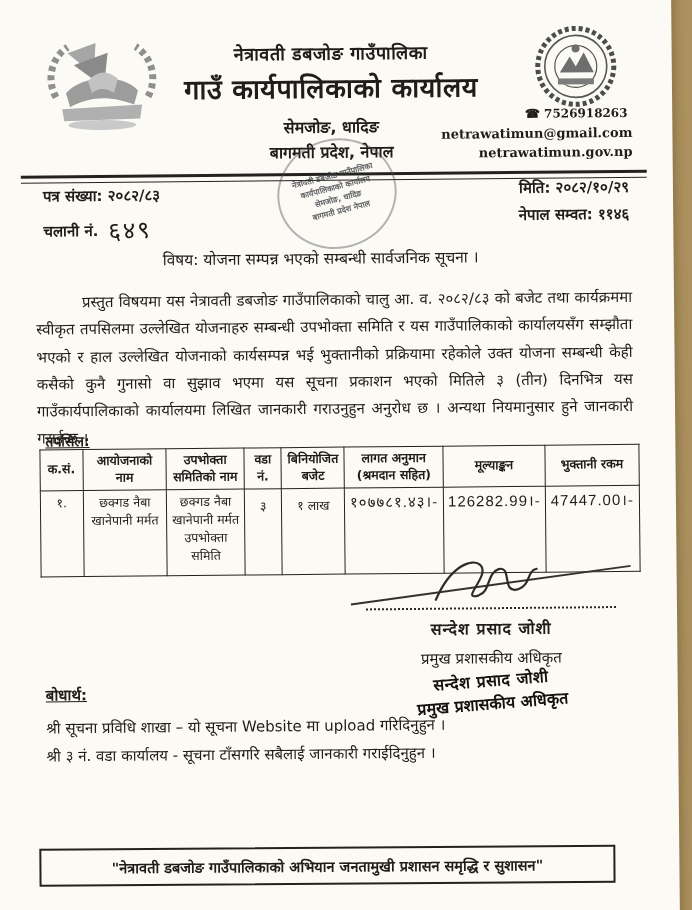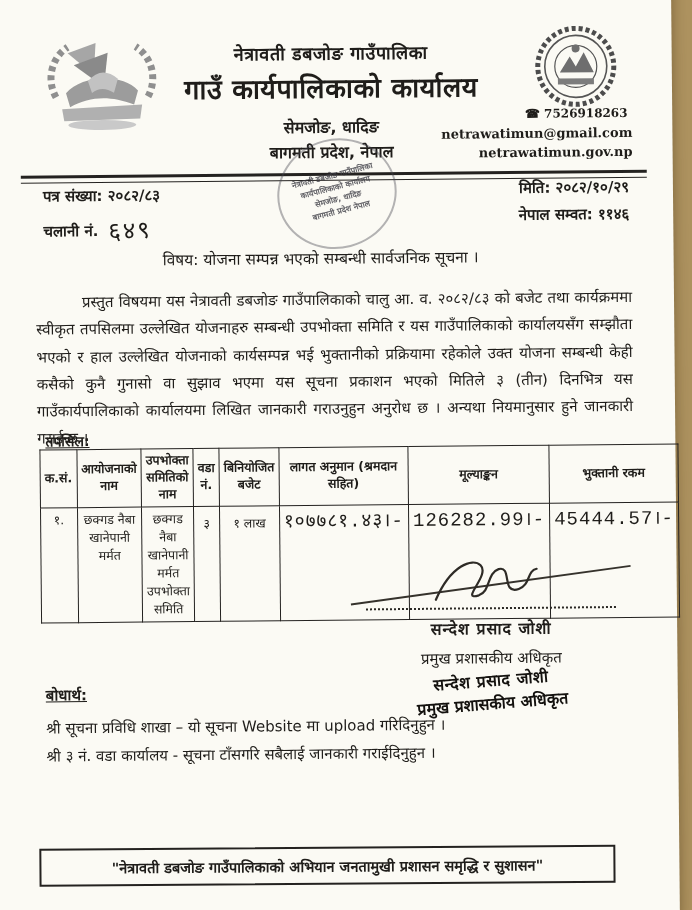--- a/index.html
+++ b/index.html
@@ -61,21 +61,21 @@
   .body-par{position:absolute;left:48px;right:42px;top:298px;
     font-size:15px;line-height:1.82;text-align:justify;text-indent:46px;}
 
   
   .tapasil{position:absolute;left:56px;top:440px;font-size:14px;font-weight:bold;text-decoration:underline;}
   table.sched{position:absolute;left:50px;top:458px;border-collapse:collapse;width:600px;
     font-size:12.5px;}
   table.sched th,table.sched td{border:1.6px solid #242220;padding:3px 4px;vertical-align:top;}
   table.sched th{font-weight:bold;text-align:center;vertical-align:middle;line-height:1.35;}
   table.sched td{text-align:center;line-height:1.45;}
-  td.amount{font-family:Liberation Mono, monospace;font-size:19px;letter-spacing:1px;
+  td.amount{font-family:Liberation Sans, sans-serif;font-size:15px;letter-spacing:1px;
     white-space:nowrap;text-align:left;padding-top:6px;}
 
   
   .sig-block{position:absolute;right:36px;top:568px;width:300px;text-align:center;}
   .sig-scribble{position:relative;height:52px;}
   .dotline{border-bottom:2.5px dotted #2a2824;width:250px;margin:0 auto;}
   .sig-name{font-size:16px;font-weight:bold;margin-top:8px;letter-spacing:1px;}
   .sig-title{font-size:15px;margin-top:8px;}
   .sig-stamp{margin-top:2px;transform:rotate(-4deg);color:#14120f;}
   .sig-stamp .l1{font-size:16px;font-weight:bold;letter-spacing:.5px;}
@@ -180,21 +180,21 @@
     </thead>
     <tbody>
       <tr style="height:86px">
         <td>१.</td>
         <td>छक्गड नैबा खानेपानी मर्मत</td>
         <td>छक्गड नैबा खानेपानी मर्मत उपभोक्ता समिति</td>
         <td style="padding-top:8px">३</td>
         <td style="padding-top:8px">१ लाख</td>
         <td class="amount">१०७७८१.४३।-</td>
         <td class="amount">126282.99।-</td>
-        <td class="amount">45444.57।-</td>
+        <td class="amount">47447.00।-</td>
       </tr>
     </tbody>
   </table>
 
   <div class="sig-block">
     <div class="sig-scribble">
       <svg width="300" height="52" viewBox="0 0 300 52">
         <path d="M10,48 L290,12" stroke="#35322c" stroke-width="2" fill="none"></path>
         <path d="M95,44 C110,10 132,2 140,10 C150,20 118,46 138,40 C150,36 146,18 158,14 C172,10 160,40 178,34 C190,30 186,16 196,14" stroke="#2e2b26" stroke-width="2.2" fill="none" stroke-linecap="round"></path>
       </svg>

